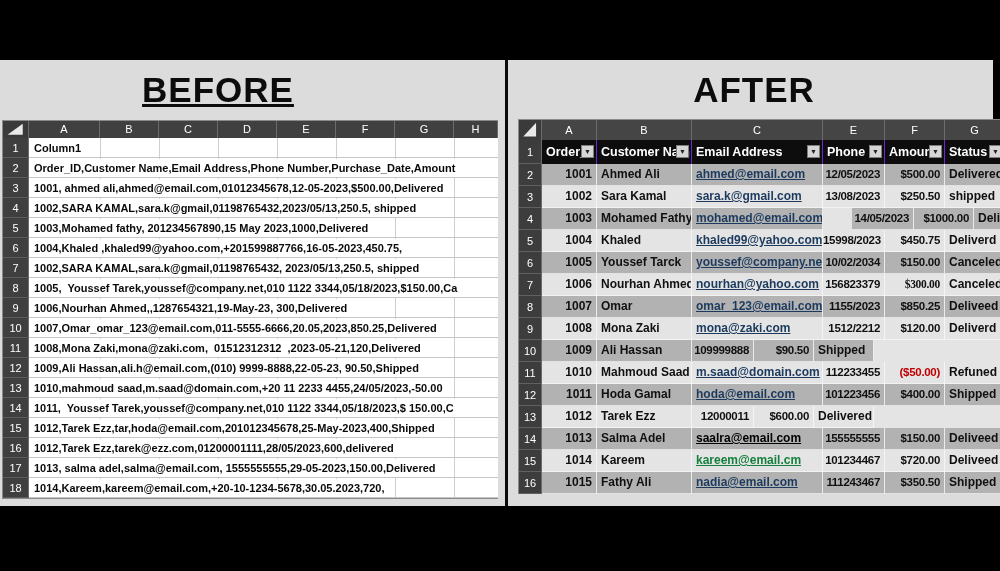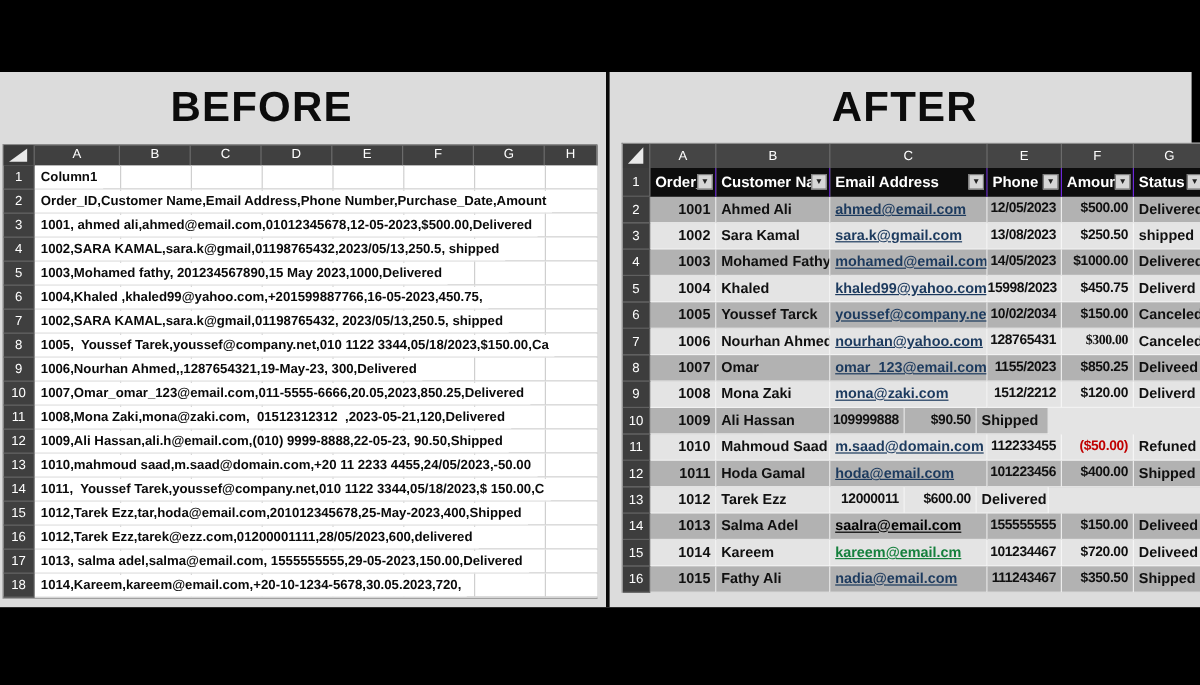--- a/index.html
+++ b/index.html
@@ -3,21 +3,21 @@
 <meta charset="utf-8">
 <style>
   html,body{margin:0;padding:0;background:#000;}
   .stage{position:relative;width:1000px;height:571px;background:#000;overflow:hidden;
          font-family:"Liberation Sans","DejaVu Sans",sans-serif;}
   .content-band{position:absolute;left:0;top:60px;width:1000px;height:446px;background:#dcdcdc;}
   .right-sliver{position:absolute;right:0;top:60px;width:7px;height:59px;background:#000;}
   .divider{position:absolute;left:505px;top:60px;width:3px;height:446px;background:#0a0a0a;}
   .panel-title{position:absolute;top:68px;height:44px;font-size:35px;font-weight:bold;
                letter-spacing:1px;color:#0c0c0c;text-align:center;line-height:44px;}
-  .title-before{left:0;width:436px;}
+  .title-before{left:0;width:436px;text-decoration:underline;}
   .title-after{left:508px;width:492px;}
 
   
   .sheet-before{position:absolute;left:2px;top:120px;width:496px;background:#fff;
                 border:1px solid #8a8a8a;box-sizing:border-box;}
   .b-letter-row{display:flex;height:17px;background:#404040;}
   .b-corner{width:26px;height:17px;background:#3a3a3a;position:relative;border-right:1px solid #6b6b6b;box-sizing:border-box;flex:none;}
   .corner-tri{position:absolute;left:3px;top:2px;right:3px;bottom:2px;background:#e9e9e9;
               clip-path:polygon(88% 5%,88% 90%,8% 90%);}
   .b-letter{height:17px;color:#fff;font-size:11px;text-align:center;line-height:17px;
@@ -209,21 +209,21 @@
           <div class="a-cell al a-email" style="color: rgb(28, 58, 94); width: 131px;">sara.k@gmail.com</div>
           <div class="a-cell ar num" style="width: 62px;">13/08/2023</div>
           <div class="a-cell ar num" style="width: 60px;">$250.50</div>
           <div class="a-cell al" style="width: 60px;">shipped</div>
         </div>
         <div class="a-row band-dark">
           <div class="a-rownum">4</div>
           <div class="a-cell ar" style="width: 55px;">1003</div>
           <div class="a-cell al" style="width: 95px;">Mohamed Fathy</div>
           <div class="a-cell al a-email" style="color: rgb(28, 58, 94); width: 131px;">mohamed@email.com</div>
-          <div class="a-cell ar num" style="width: 62px;">14/05/2023</div>
+          <div class="a-cell ar num" style="width: 62px; margin-left: 29px;">14/05/2023</div>
           <div class="a-cell ar num" style="width: 60px;">$1000.00</div>
           <div class="a-cell al" style="width: 60px;">Delivered</div>
         </div>
         <div class="a-row band-light">
           <div class="a-rownum">5</div>
           <div class="a-cell ar" style="width: 55px;">1004</div>
           <div class="a-cell al" style="width: 95px;">Khaled</div>
           <div class="a-cell al a-email" style="color: rgb(28, 58, 94); width: 131px;">khaled99@yahoo.com</div>
           <div class="a-cell ar num" style="width: 62px;">15998/2023</div>
           <div class="a-cell ar num" style="width: 60px;">$450.75</div>
@@ -236,21 +236,21 @@
           <div class="a-cell al a-email" style="color: rgb(28, 58, 94); width: 131px;">youssef@company.net</div>
           <div class="a-cell ar num" style="width: 62px;">10/02/2034</div>
           <div class="a-cell ar num" style="width: 60px;">$150.00</div>
           <div class="a-cell al" style="width: 60px;">Canceled</div>
         </div>
         <div class="a-row band-light">
           <div class="a-rownum">7</div>
           <div class="a-cell ar" style="width: 55px;">1006</div>
           <div class="a-cell al" style="width: 95px;">Nourhan Ahmed</div>
           <div class="a-cell al a-email" style="color: rgb(28, 58, 94); width: 131px;">nourhan@yahoo.com</div>
-          <div class="a-cell ar num" style="width: 62px;">128765431</div>
+          <div class="a-cell ar num" style="width: 62px;">156823379</div>
           <div class="a-cell ar num" style="width: 60px; font-family: Liberation Serif, serif;">$300.00</div>
           <div class="a-cell al" style="width: 60px;">Canceled</div>
         </div>
         <div class="a-row band-dark">
           <div class="a-rownum">8</div>
           <div class="a-cell ar" style="width: 55px;">1007</div>
           <div class="a-cell al" style="width: 95px;">Omar</div>
           <div class="a-cell al a-email" style="color: rgb(28, 58, 94); width: 131px;">omar_123@email.com</div>
           <div class="a-cell ar num" style="width: 62px;">1155/2023</div>
           <div class="a-cell ar num" style="width: 60px;">$850.25</div>

